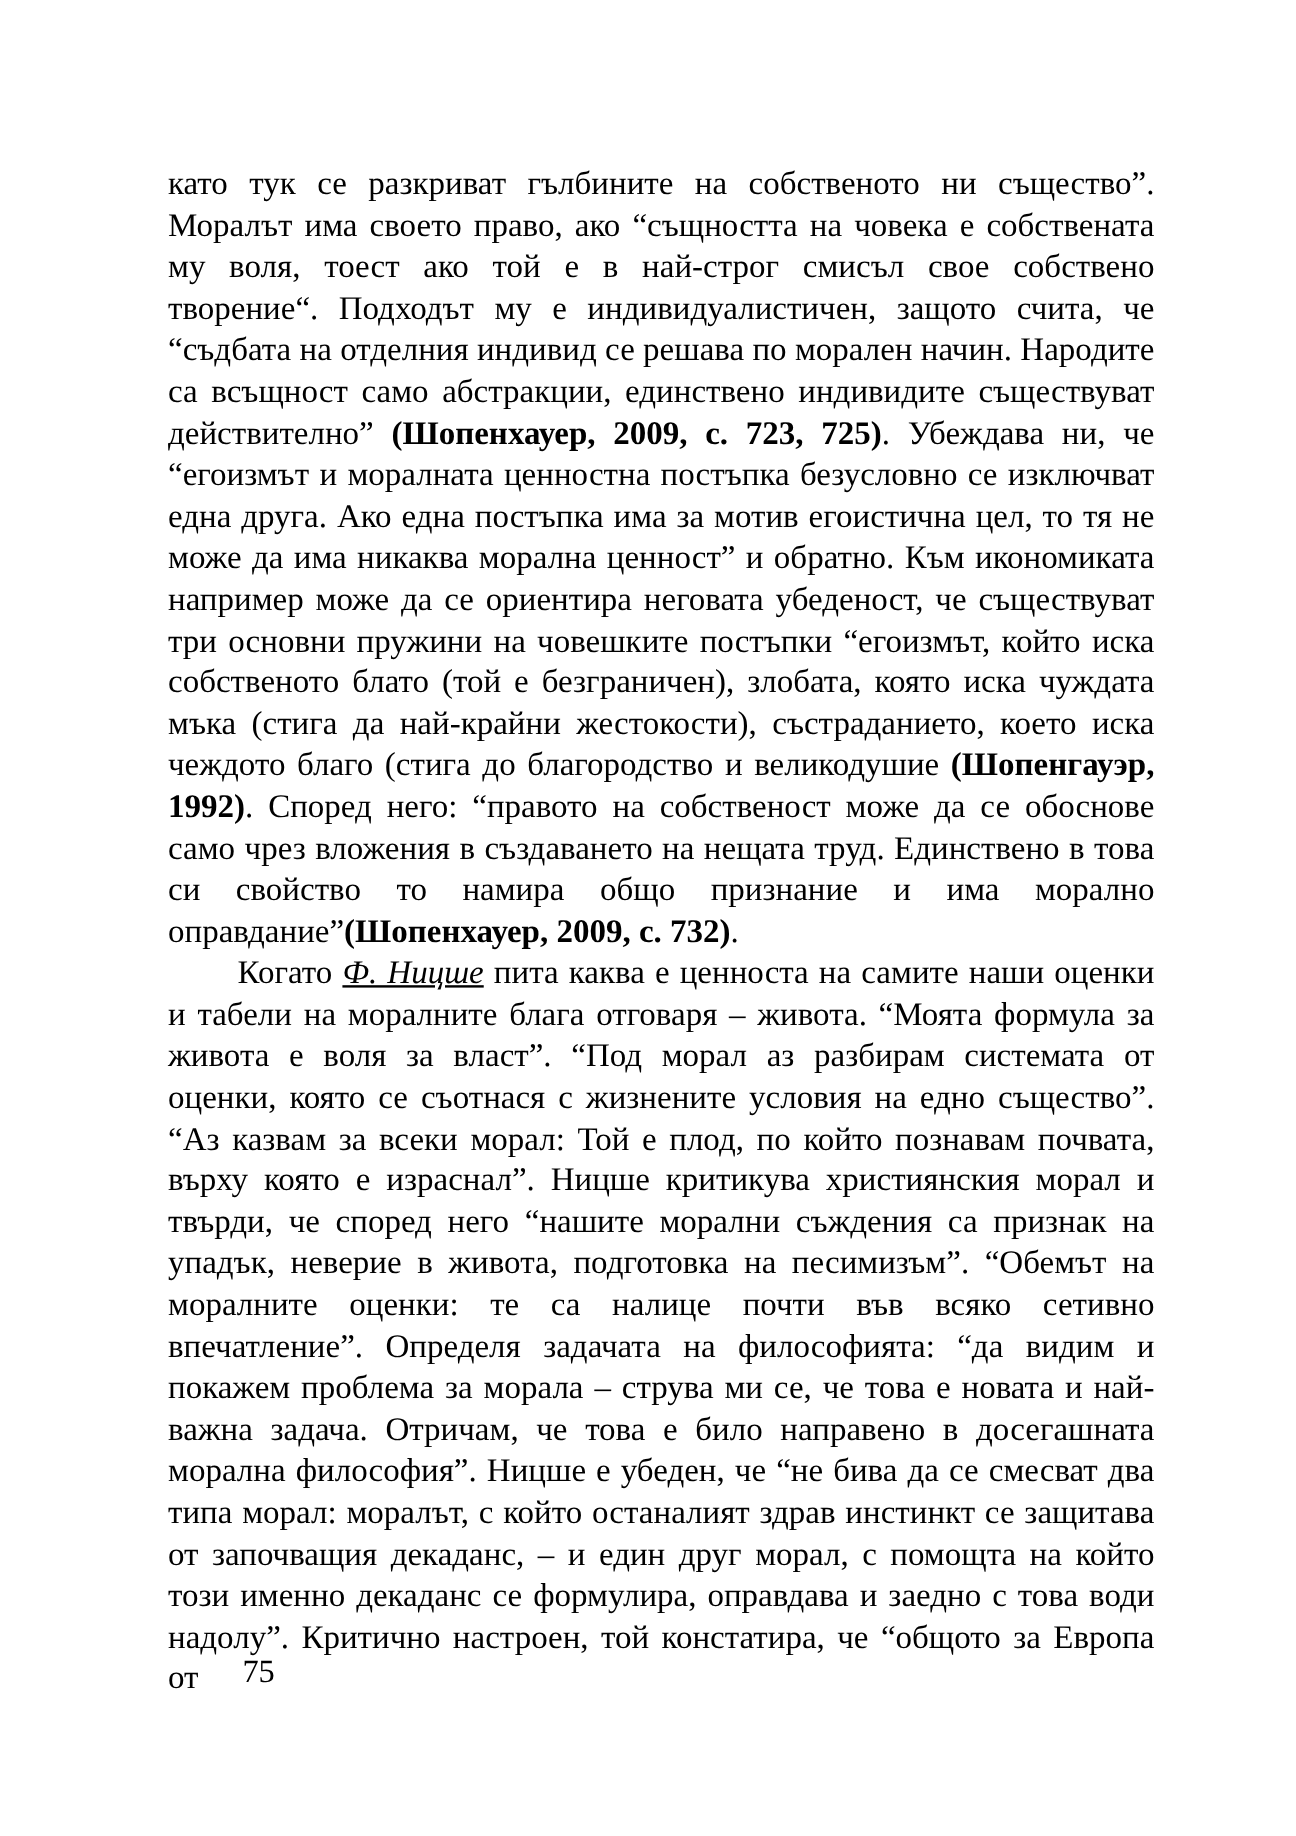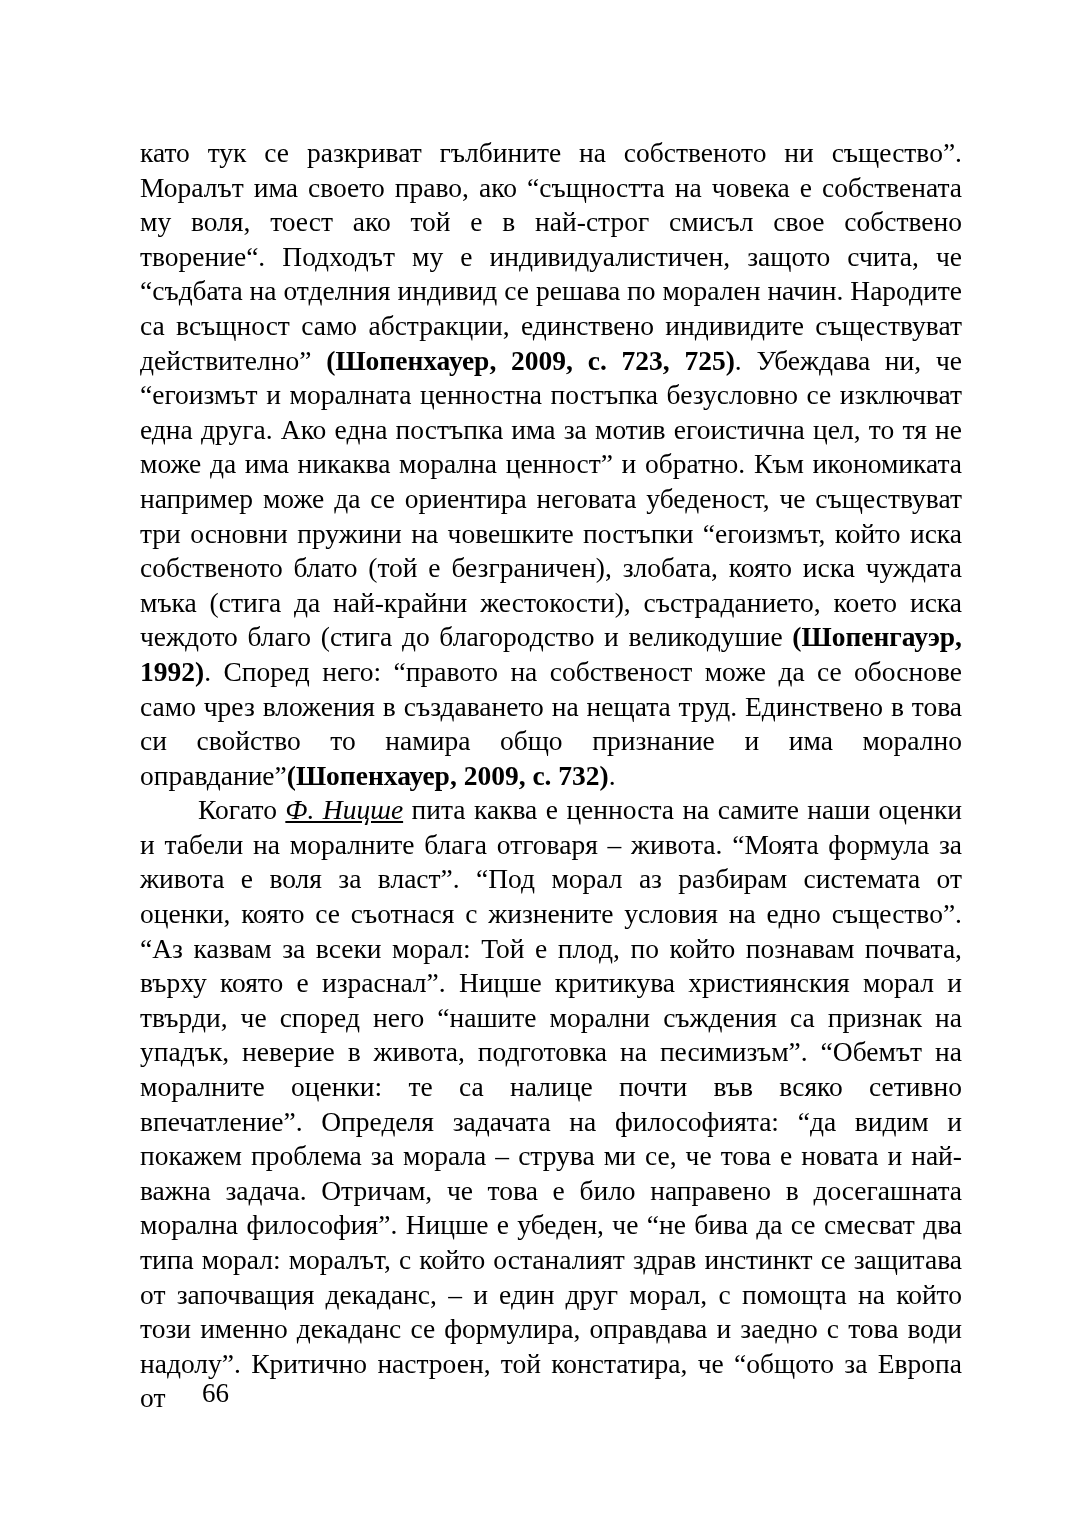--- a/index.html
+++ b/index.html
@@ -42,13 +42,13 @@
   }
 </style>
 </head>
 <body>
 
 <div class="page-text">
   <p><span>като тук се разкриват гълбините на собственото ни същество”. Моралът има своето право, ако “същността на човека е собствената му воля, тоест ако той е в най-строг смисъл свое собствено творение“. Подходът му е индивидуалистичен, защото счита, че “съдбата на отделния индивид се решава по морален начин. Народите са всъщност само абстракции, единствено индивидите съществуват действително” </span><span class="b">(Шопенхауер, 2009, с. 723, 725)</span><span>. Убеждава ни, че “егоизмът и моралната ценностна постъпка безусловно се изключват една друга. Ако една постъпка има за мотив егоистична цел, то тя не може да има никаква морална ценност” и обратно. Към икономиката например може да се ориентира неговата убеденост, че съществуват три основни пружини на човешките постъпки “егоизмът, който иска собственото блато (той е безграничен), злобата, която иска чуждата мъка (стига да най-крайни жестокости), състраданието, което иска чеждото благо (стига до благородство и великодушие </span><span class="b">(Шопенгауэр, 1992)</span><span>. Според него: “правото на собственост може да се обоснове само чрез вложения в създаването на нещата труд. Единствено в това си свойство то намира общо признание и има морално оправдание”</span><span class="b">(Шопенхауер, 2009, с. 732)</span><span>.</span></p>
   <p class="indent"><span>Когато </span><span class="i">Ф. Ницше</span><span> пита каква е ценноста на самите наши оценки и табели на моралните блага отговаря – живота. “Моята формула за живота е воля за власт”. “Под морал аз разбирам системата от оценки, която се съотнася с жизнените условия на едно същество”. “Аз казвам за всеки морал: Той е плод, по който познавам почвата, върху която е израснал”. Ницше критикува християнския морал и твърди, че  според него “нашите морални съждения са признак на упадък, неверие в живота, подготовка на песимизъм”. “Обемът на моралните оценки: те са налице почти във всяко сетивно впечатление”. Определя задачата на философията: “да видим и покажем проблема за морала – струва ми се, че това е новата и най-важна задача. Отричам, че това е било направено в досегашната морална философия”. Ницше е убеден, че “не бива да се смесват два типа морал: моралът, с който останалият здрав инстинкт се защитава от започващия декаданс, – и един друг морал, с помощта на който този именно декаданс се формулира, оправдава и заедно с това води надолу”. Критично настроен, той констатира, че “общото за Европа от</span></p>
 </div>
 
-<div class="page-number">66</div>
+<div class="page-number">75</div>
 
 </body></html>

